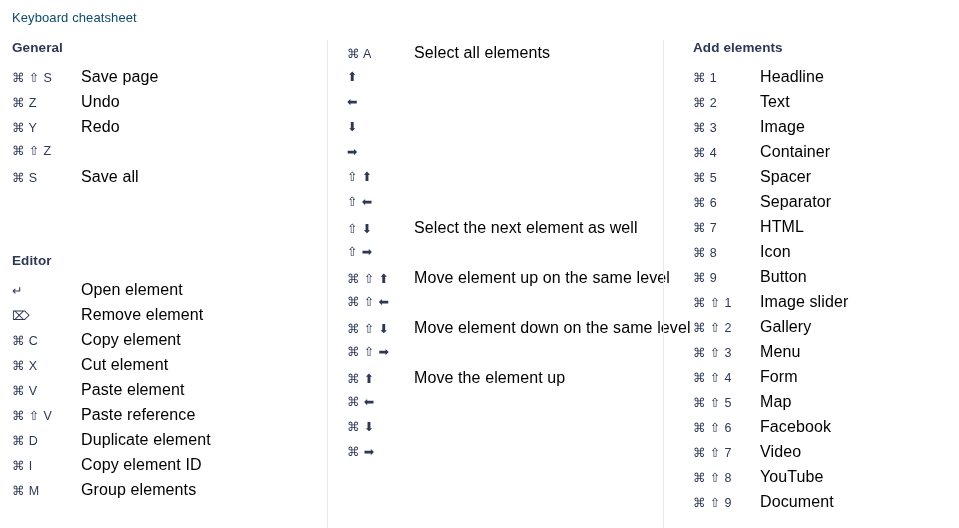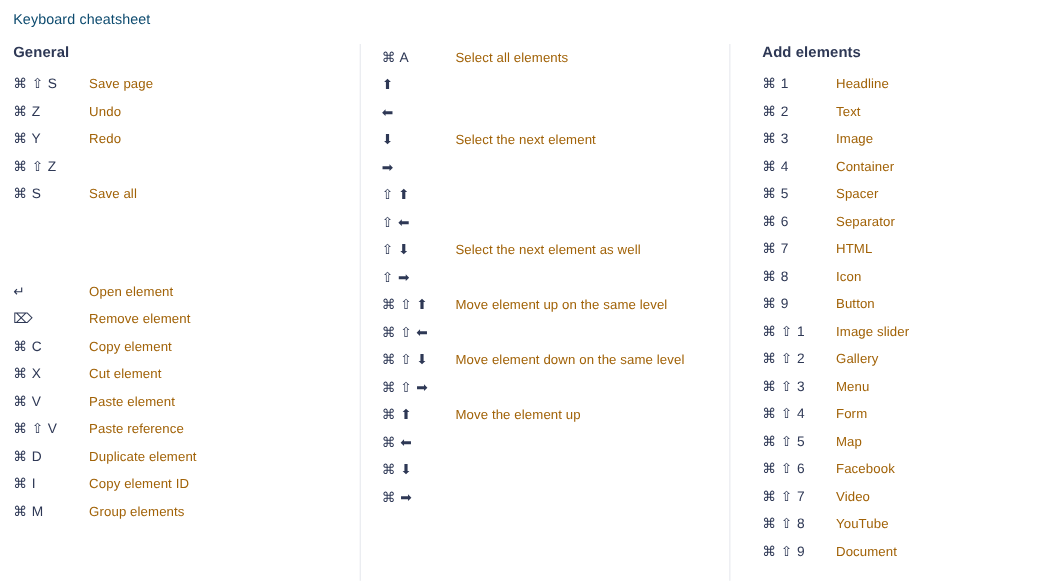--- a/index.html
+++ b/index.html
@@ -76,22 +76,22 @@
     font-size: 12.5px;
     white-space: nowrap;
     flex: 0 0 auto;
     letter-spacing: 0.4px;
   }
   .col-left  .keys { width: 69px; }
   .col-mid   .keys { width: 67px; }
   .col-right .keys { width: 67px; }
 
   .desc {
-    color: #a16207;
-    font-size: 12px;
+    color: #000000;
+    font-size: 16px;
     white-space: nowrap;
     letter-spacing: 0.1px;
   }
 </style>
 </head>
 <body>
 
 <div id="page-title">Keyboard cheatsheet</div>
 
 <div id="columns">
@@ -113,20 +113,21 @@
         <li class="shortcut-row">
           <span class="keys">⌘ ⇧ Z</span>
           <span class="desc"></span>
         </li>
         <li class="shortcut-row">
           <span class="keys">⌘ S</span>
           <span class="desc">Save all</span>
         </li>
       </ul>
       <div class="section-gap"></div>
+      <div class="section-heading">Editor</div>
       <ul class="shortcut-list">
         <li class="shortcut-row">
           <span class="keys">↵</span>
           <span class="desc">Open element</span>
         </li>
         <li class="shortcut-row">
           <span class="keys">⌦</span>
           <span class="desc">Remove element</span>
         </li>
         <li class="shortcut-row">
@@ -167,21 +168,20 @@
         </li>
         <li class="shortcut-row">
           <span class="keys">⬆</span>
         </li>
         <li class="shortcut-row">
           <span class="keys">⬅</span>
           <span class="desc"></span>
         </li>
         <li class="shortcut-row">
           <span class="keys">⬇</span>
-          <span class="desc">Select the next element</span>
         </li>
         <li class="shortcut-row">
           <span class="keys">➡</span>
           <span class="desc"></span>
         </li>
         <li class="shortcut-row">
           <span class="keys">⇧ ⬆</span>
         </li>
         <li class="shortcut-row">
           <span class="keys">⇧ ⬅</span>

